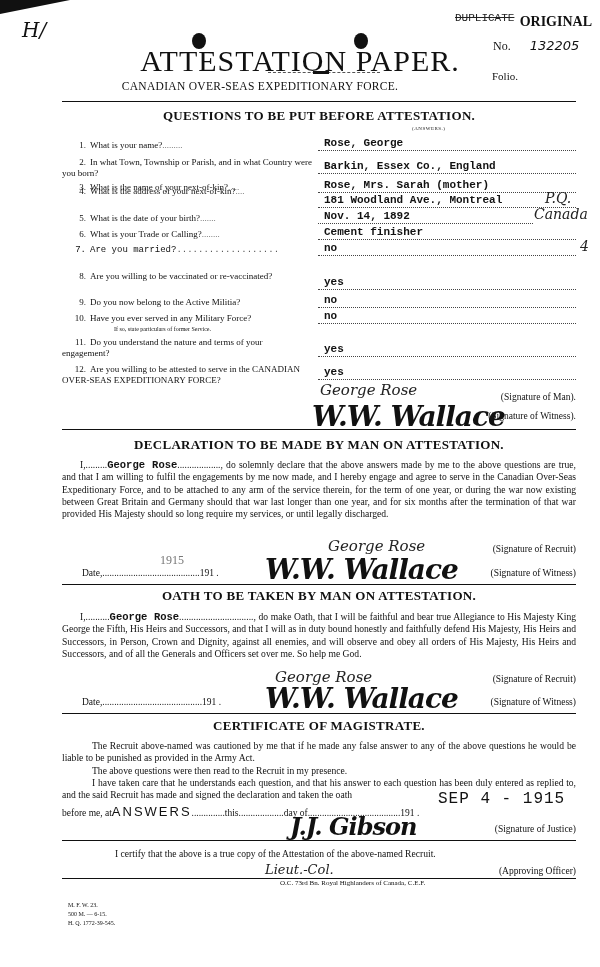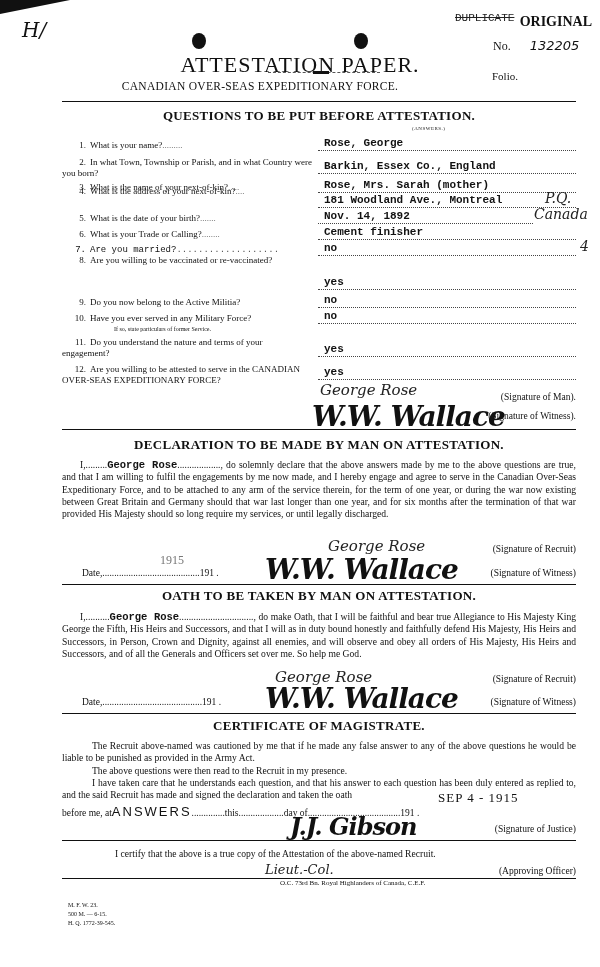--- a/index.html
+++ b/index.html
@@ -2,22 +2,22 @@
 <html><head>
 <meta charset="utf-8">
 <style>
   html, body { margin: 0; padding: 0; background: #ffffff; }
   body { width: 600px; height: 967px; position: relative; overflow: hidden;
          font-family: "Liberation Serif", "DejaVu Serif", serif; color: #111; }
   .abs { position: absolute; }
   .corner { left: 0; top: 0; width: 0; height: 0;
             border-top: 14px solid #111; border-right: 70px solid transparent; }
   .hole { width: 14px; height: 16px; border-radius: 50%; background: #111; }
-  .title { left: 0; width: 600px; top: 44px; text-align: center; font-size: 22px;
-           letter-spacing: 1px; margin-top: 8px; }
+  .title { left: 0; width: 600px; top: 44px; text-align: center; font-size: 30px;
+           letter-spacing: 1px; }
   .subtitle { left: 0; width: 520px; top: 80px; text-align: center; font-size: 11.5px;
               letter-spacing: 0.3px; }
   .sep-small { top: 72px; left: 268px; width: 112px; border-top: 1px dashed #555; }
   .sep-small-mid { top: 71px; left: 313px; width: 16px; height: 3px; background:#111; }
   .original { right: 8px; top: 14px; font-size: 14px; font-weight: bold; }
   .stamp-strike { left: 455px; top: 12px; width: 130px; height: 14px; font-size: 11px;
                   color:#222; text-decoration: line-through; font-family: "Liberation Mono", monospace; }
   .reg-no { left: 493px; top: 38px; font-size: 12px; }
   .reg-no .hand { font-family: "DejaVu Sans", sans-serif; font-style: italic; font-size: 13px; margin-left:16px; }
   .folio { left: 492px; top: 70px; font-size: 11px; }
@@ -34,21 +34,21 @@
        font-size: 11px; font-weight: bold; line-height: 13px; padding-left: 6px; box-sizing: border-box; }
   .hand-note { font-family: "DejaVu Serif", serif; font-style: italic; font-size: 14px; color:#222; }
   .sig-line { font-size: 9.5px; text-align: right; }
   .sig { font-family: "DejaVu Serif", serif; font-style: italic; font-size: 15px; color:#222; }
   .sig-big { font-family: "DejaVu Serif", serif; font-style: italic; font-weight: bold; font-size: 28px;
              color:#111; letter-spacing: -1px; }
   .para { left: 62px; width: 514px; font-size: 9.6px; line-height: 12.3px; text-align: justify; }
   .para b.fill { font-family: "Liberation Mono", monospace; font-size: 10.5px; }
   .date-line { font-size: 9.5px; }
   .footer-code { left: 68px; font-size: 6px; line-height: 9px; }
-  .stamp-date { font-family: Liberation Serif, serif; font-size: 13px; letter-spacing: 1px; text-align: right; }
+  .stamp-date { font-family: Liberation Mono, monospace; font-size: 16px; letter-spacing: 1px; text-align: right; }
   .place { font-family: "Liberation Sans", sans-serif; font-size: 13px; letter-spacing: 2px; }
   .officer-unit { left: 280px; top: 879px; font-size: 7px; }
 </style>
 </head>
 <body>
 
 <div class="abs corner"></div>
 <div class="abs hole" style="left:192px;top:33px;"></div>
 <div class="abs hole" style="left:354px;top:33px;"></div>
 <div class="abs margin-mark">H/</div>
@@ -86,21 +86,21 @@
 <div class="abs a" style="top:210px;width:215px;">Nov. 14, 1892</div>
 <div class="abs hand-note" style="left:534px;top:206px;">Canada</div>
 
 <div class="abs q" style="top:229px;"><span class="n">6.</span><span>What is your Trade or Calling?</span><span class="dots">........</span></div>
 <div class="abs a" style="top:226px;">Cement finisher</div>
 
 <div class="abs q" style="top:245px;font-family:Liberation Mono, monospace;"><span class="n">7.</span><span>Are you married?</span><span class="dots">...................</span></div>
 <div class="abs a" style="top:242px;">no</div>
 <div class="abs hand-note" style="left:580px;top:238px;">4</div>
 
-<div class="abs q" style="top:251px;width:248px;line-height:19px;"><span class="n">8.</span><span>Are you willing to be vaccinated or re-vaccinated?</span></div>
+<div class="abs q" style="top:267px;width:248px;line-height:19px;"><span class="n">8.</span><span>Are you willing to be vaccinated or re-vaccinated?</span></div>
 <div class="abs a" style="top:276px;">yes</div>
 
 <div class="abs q" style="top:297px;"><span class="n">9.</span><span>Do you now belong to the Active Militia?</span></div>
 <div class="abs a" style="top:294px;">no</div>
 
 <div class="abs q" style="top:313px;"><span class="n">10.</span><span>Have you ever served in any Military Force?</span><span class="sub">If so, state particulars of former Service.</span></div>
 <div class="abs a" style="top:310px;">no</div>
 
 <div class="abs q" style="top:337px;"><span class="n">11.</span><span>Do you understand the nature and terms of your engagement?</span></div>
 <div class="abs a" style="top:343px;">yes</div>

